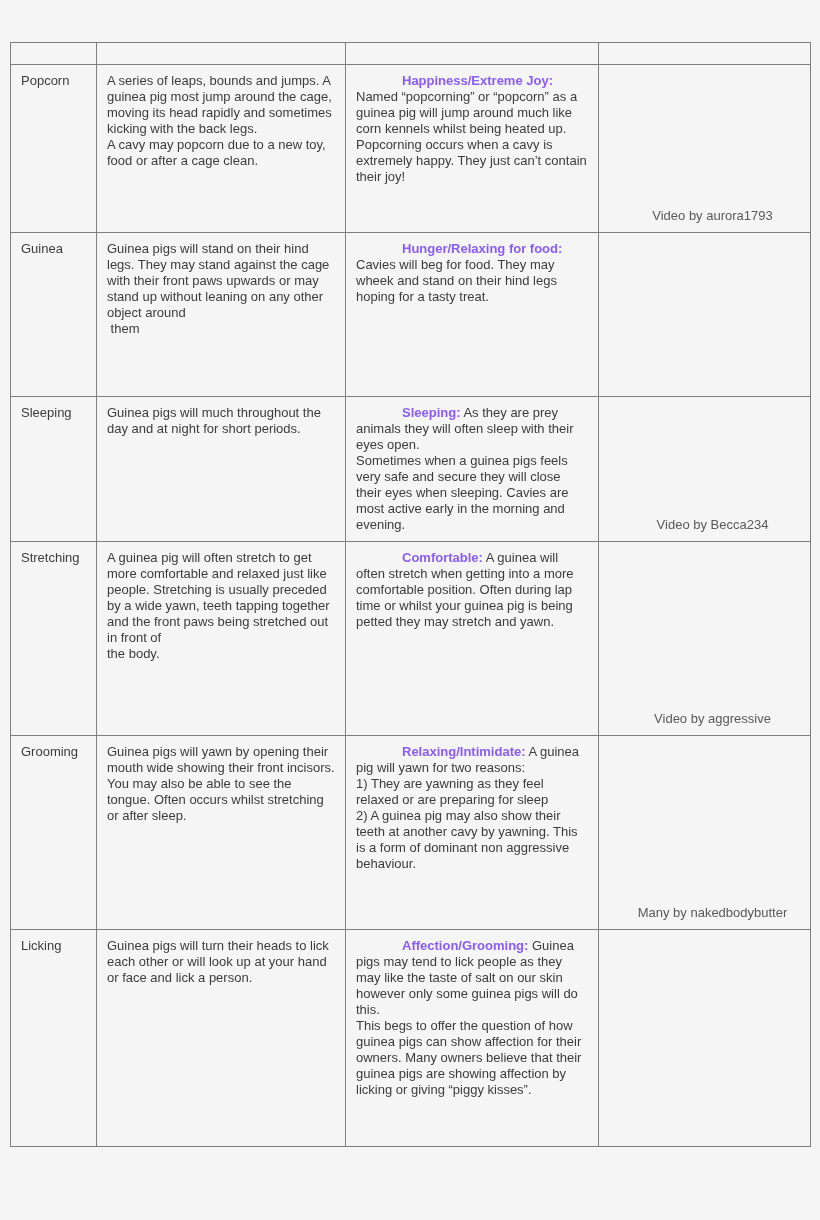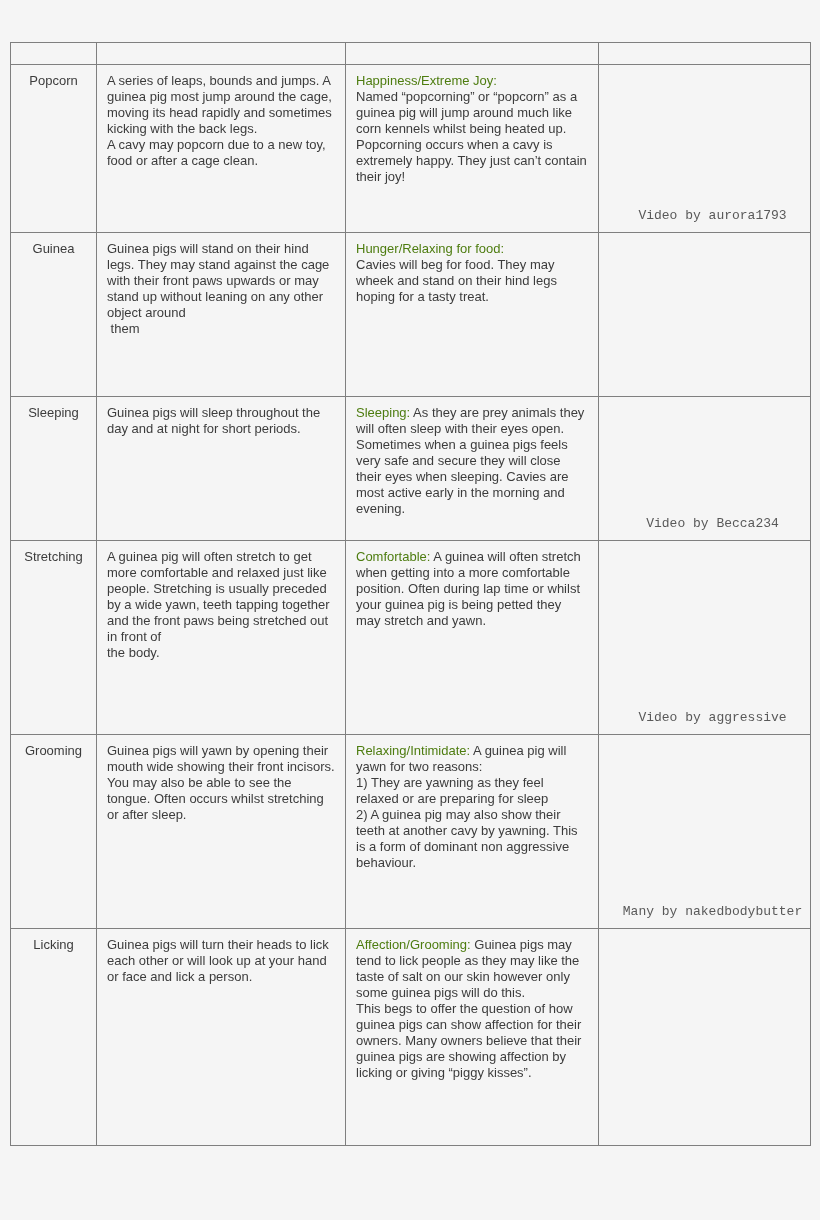--- a/index.html
+++ b/index.html
@@ -27,43 +27,43 @@
     border: 1px solid #7f7f7f;
     vertical-align: top;
     font-size: 13px;
     line-height: 16px;
     color: #3c3c3c;
     padding: 8px 10px;
     white-space: pre-line;
     overflow: hidden;
   }
   td.behavior-cell {
-    text-align: center;
+    text-align: left;
     padding: 8px 4px;
   }
   td.meaning-cell {
     padding: 8px 7px;
   }
   .meaning-label {
-    font-weight: normal;
-    color: #4d7c0f;
+    font-weight: bold;
+    color: #8b5cf6;
+    margin-left: 46px;
   }
   td.credit-cell {
     position: relative;
     padding: 0;
   }
   .video-credit {
     position: absolute;
     left: 16px;
     right: 0;
     bottom: 8px;
     text-align: center;
     color: #595959;
     font-size: 13px;
-    font-family: Liberation Mono, monospace;
   }
   tr.header-row { height: 22px; }
   tr.row-0 { height: 168px; }
   tr.row-1 { height: 164px; }
   tr.row-2 { height: 144px; }
   tr.row-3 { height: 194px; }
   tr.row-4 { height: 194px; }
   tr.row-5 { height: 217px; }
 </style>
 </head>
@@ -98,21 +98,21 @@
         <td class="behavior-cell">Guinea</td>
         <td class="description-cell">Guinea pigs will stand on their hind legs. They may stand against the cage with their front paws upwards or may stand up without leaning on any other object around
 &nbsp;them</td>
         <td class="meaning-cell"><span class="meaning-label">Hunger/Relaxing for food:</span><span>
 Cavies will beg for food. They may wheek and stand on their hind legs hoping for a tasty treat.</span></td>
         <td class="credit-cell"><span class="video-credit"></span></td>
       </tr>
 
       <tr class="row-2">
         <td class="behavior-cell">Sleeping</td>
-        <td class="description-cell">Guinea pigs will sleep throughout the day and at night for short periods.</td>
+        <td class="description-cell">Guinea pigs will much throughout the day and at night for short periods.</td>
         <td class="meaning-cell"><span class="meaning-label">Sleeping:</span><span> As they are prey animals they will often sleep with their eyes open.
 Sometimes when a guinea pigs feels very safe and secure they will close their eyes when sleeping. Cavies are most active early in the morning and evening.</span></td>
         <td class="credit-cell"><span class="video-credit">Video by Becca234</span></td>
       </tr>
 
       <tr class="row-3">
         <td class="behavior-cell">Stretching</td>
         <td class="description-cell">A guinea pig will often stretch to get more comfortable and relaxed just like people. Stretching is usually preceded by a wide yawn, teeth tapping together and the front paws being stretched out in front of
 the body.</td>
         <td class="meaning-cell"><span class="meaning-label">Comfortable:</span><span> A guinea will often stretch when getting into a more comfortable position. Often during lap time or whilst your guinea pig is being petted they may stretch and yawn.</span></td>

